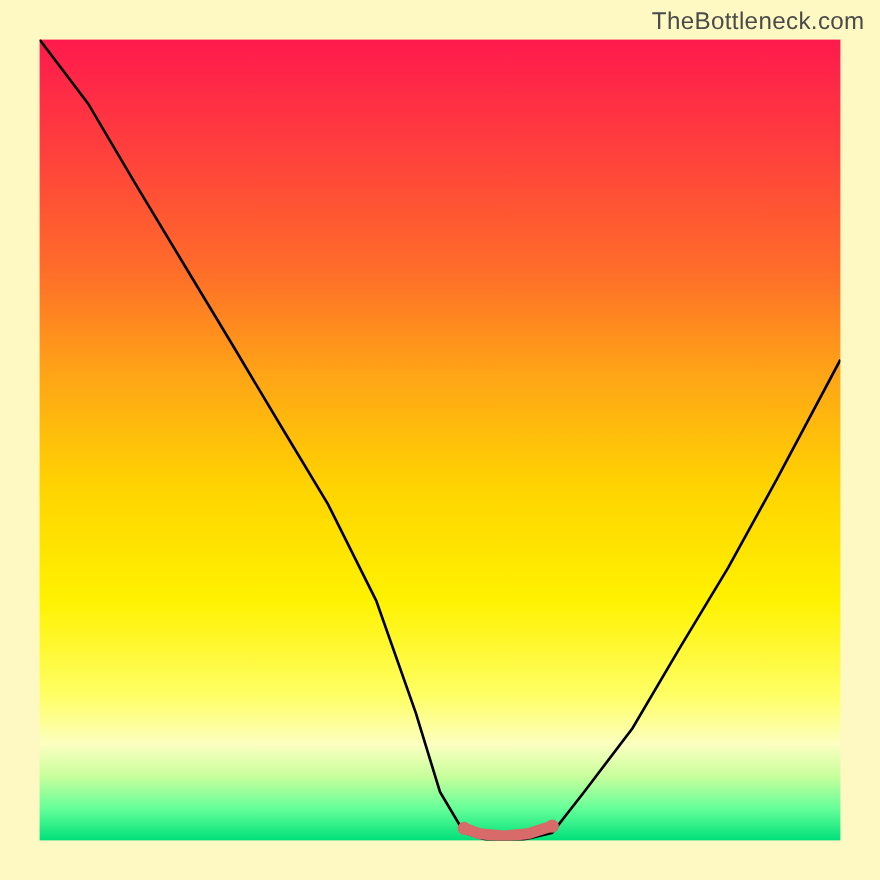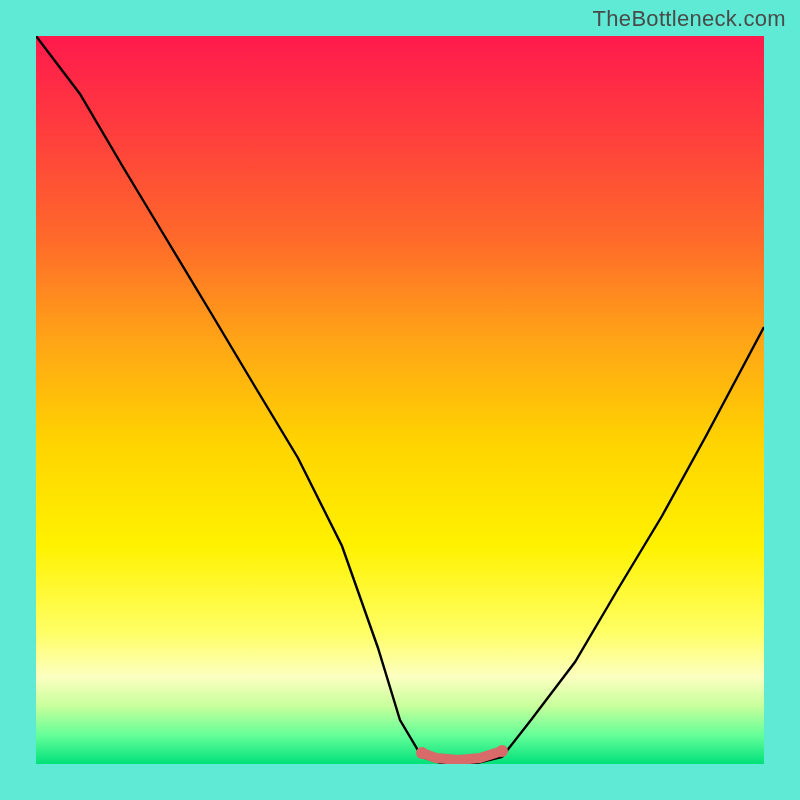--- a/index.html
+++ b/index.html
@@ -1,16 +1,16 @@
 <!DOCTYPE html>
 <html><head>
 <meta charset="utf-8">
 <style>
 html,body{margin:0;padding:0;width:800px;height:800px;overflow:hidden;background:#000}
-.frame{position:absolute;inset:0;background:#5eead4}
+.frame{position:absolute;inset:0;background:#fef9c3}
 .plot{position:absolute;left:36px;top:36px;width:728px;height:728px;
   background:linear-gradient(to bottom,
     #ff1a4d 0%,
     #ff3a3f 12%,
     #ff6a2a 28%,
     #ffa516 42%,
     #ffd400 56%,
     #fff200 70%,
     #ffff66 82%,
     #fcffc0 88%,

